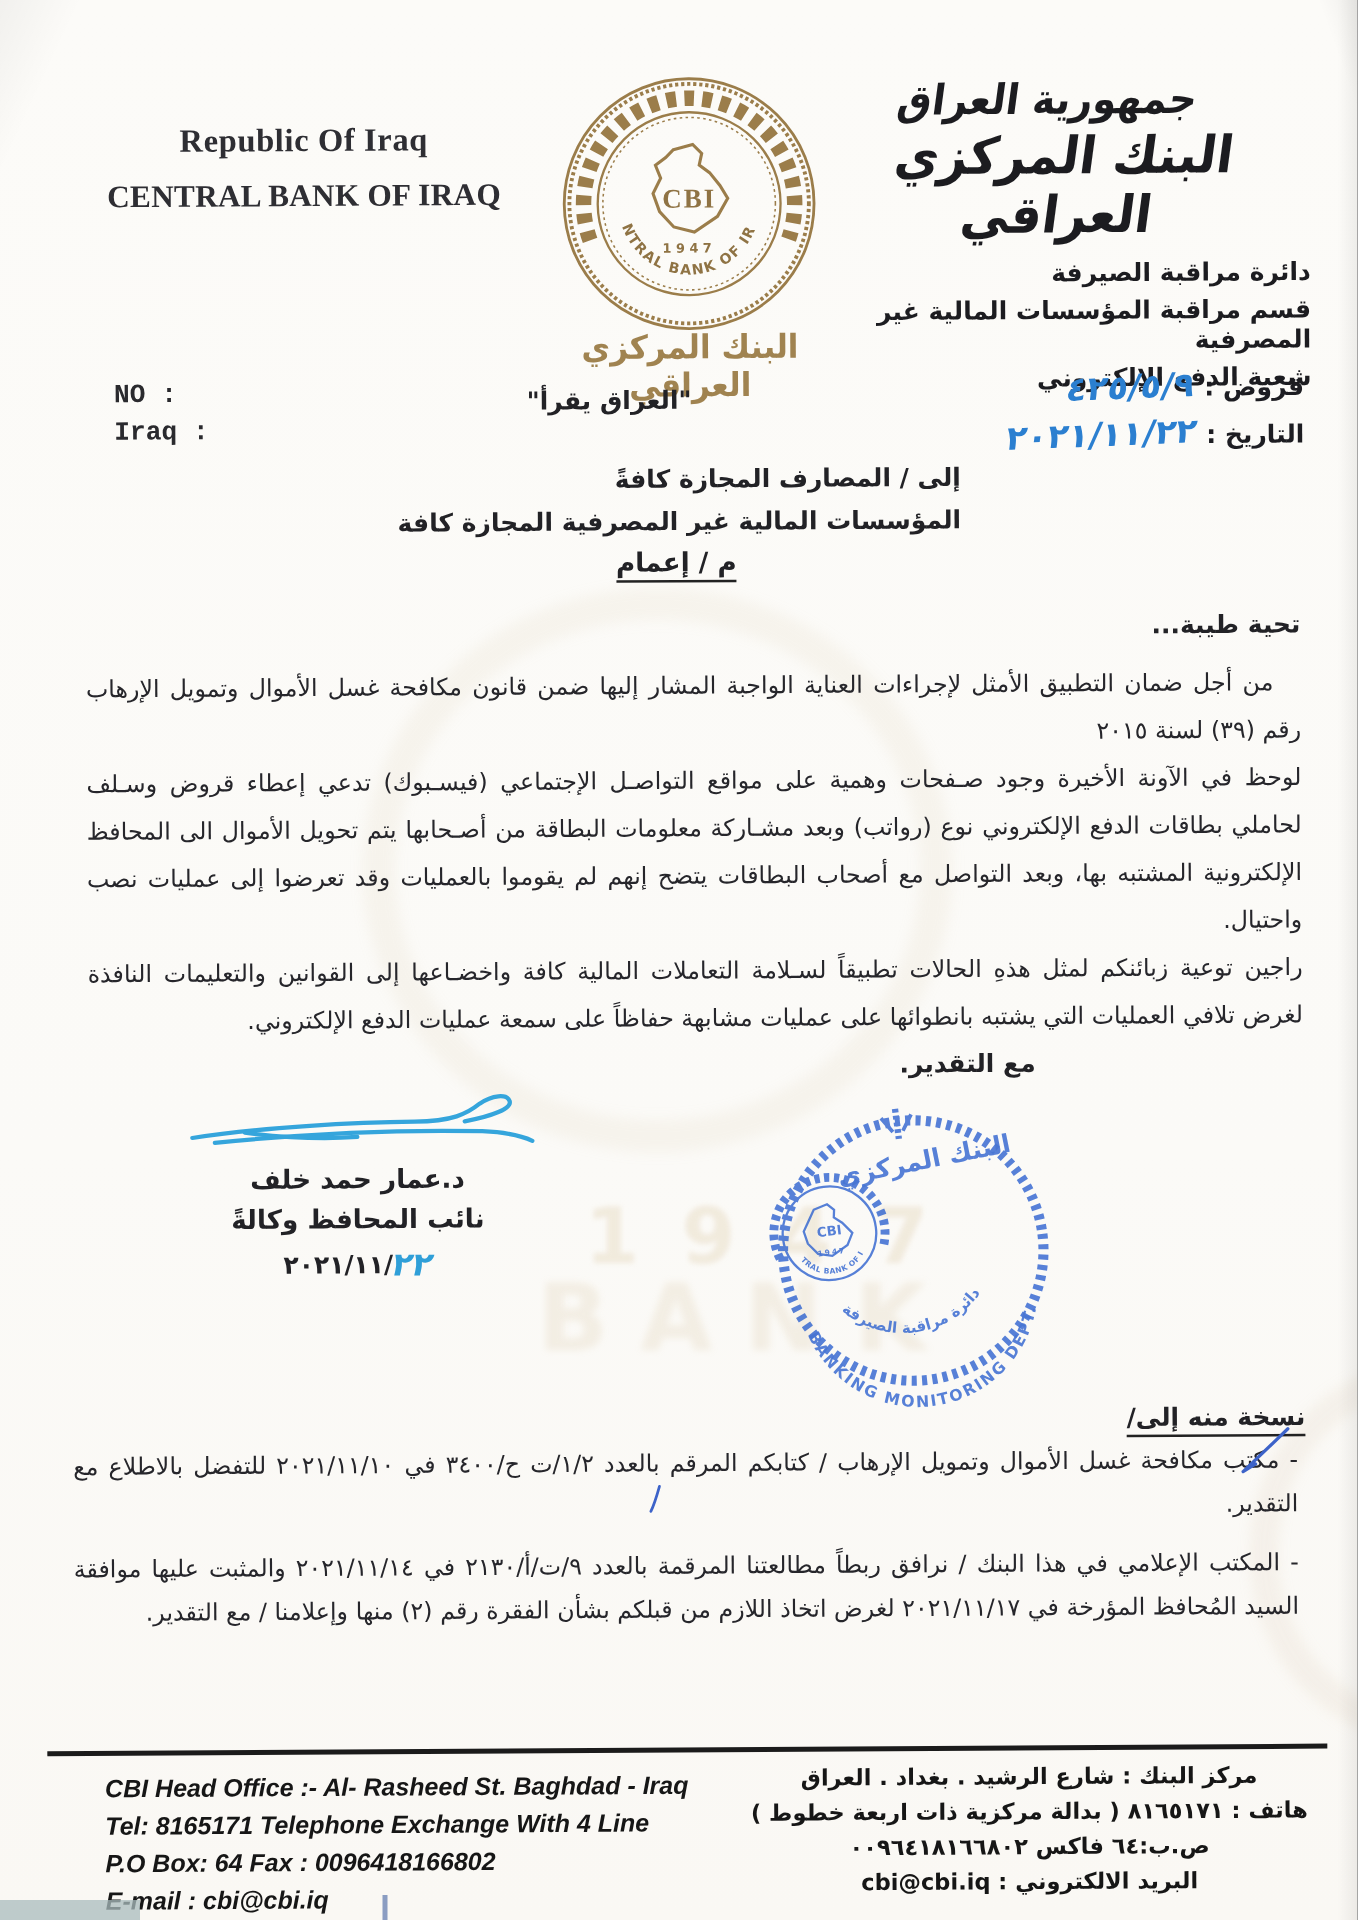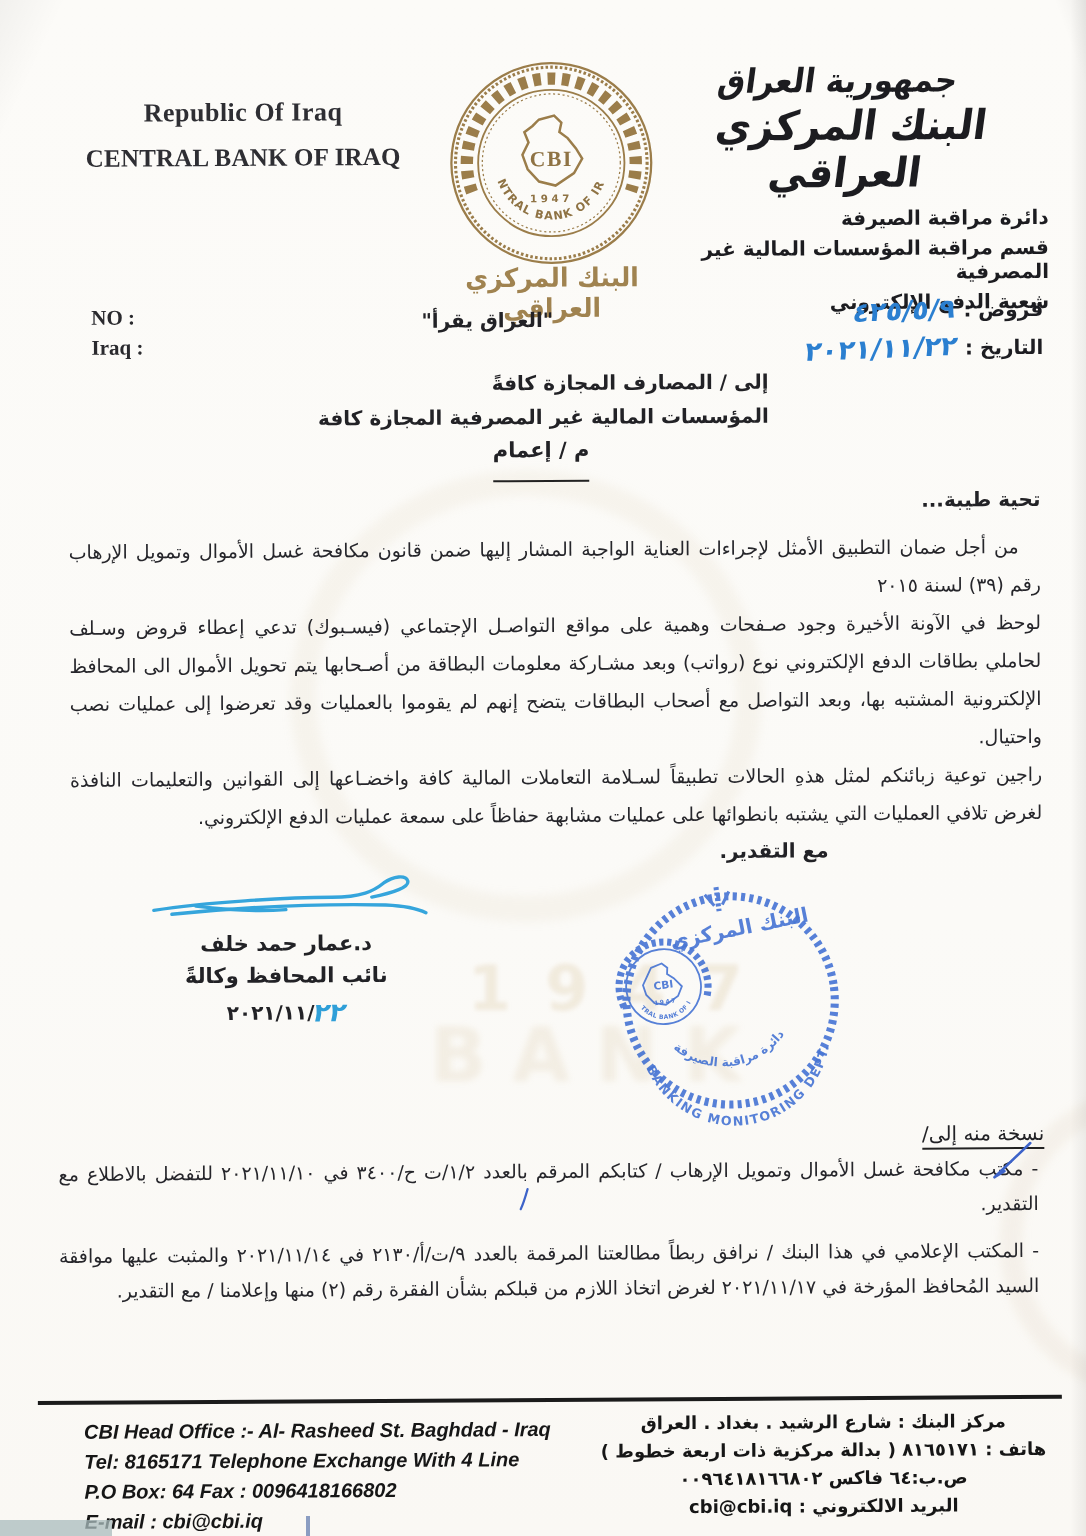--- a/index.html
+++ b/index.html
@@ -26,53 +26,53 @@
     transform:scaleY(1.05);letter-spacing:-1px;direction:rtl;}
   .lh-right{position:absolute;right:34px;top:64px;width:400px;direction:rtl;color:#1c1c20;}
   .lh-right .cal1{font-size:31px;font-weight:bold;text-align:center;margin-right:20px;
     transform:skewX(-8deg) scaleY(1.08);letter-spacing:-1px;}
   .lh-right .cal2{font-size:39px;font-weight:bold;text-align:center;margin-top:6px;
     transform:skewX(-8deg) scaleY(1.05);letter-spacing:-2px;}
   .lh-right .dept{font-size:20px;font-weight:bold;text-align:right;margin-top:12px;}
   .lh-right .sect{font-size:20px;font-weight:bold;text-align:right;margin-top:6px;}
   .lh-right .divi{font-size:20px;font-weight:bold;text-align:right;margin-top:6px;}
   
-  .nodate{position:absolute;left:94px;top:300px;font-family:Liberation Serif, serif;
+  .nodate{position:absolute;left:94px;top:300px;font-family:Liberation Mono, monospace;
     font-weight:bold;font-size:21px;color:#2a2a2e;line-height:30px;}
   .motto{position:absolute;left:380px;top:308px;width:220px;text-align:center;
     direction:rtl;font-weight:bold;font-size:20px;}
   .refrows{position:absolute;right:40px;top:293px;direction:rtl;}
   .refrow{display:flex;flex-direction:row;align-items:center;justify-content:flex-start;height:38px;}
   .reflabel{font-weight:bold;font-size:20px;color:#1d1d22;}
   .refval{font-size:27px;color:#2b7fd0;margin-right:8px;transform:skewX(-10deg) rotate(-2deg);
     font-weight:bold;letter-spacing:2px;}
   
   .addr{position:absolute;right:315px;top:366px;direction:rtl;text-align:right;
     font-weight:bold;font-size:20px;line-height:34px;white-space:nowrap;}
   .subject{position:absolute;left:488px;top:438px;width:110px;text-align:center;
     direction:rtl;font-weight:bold;font-size:21px;}
-  .subject span{border-bottom:2px solid #222;padding-bottom:18px;}
+  .subject span{border-bottom:2px solid #222;padding-bottom:2px;}
   
   .bodycol{position:absolute;left:70px;right:44px;top:490px;direction:rtl;}
   .greeting{font-weight:bold;font-size:20px;text-align:right;margin-bottom:16px;}
   .para{font-size:19px;line-height:38px;text-align:justify;margin:0;color:#26262b;}
   .para.indent{text-indent:22px;}
   .closing{font-weight:bold;font-size:20px;text-align:right;margin:6px 214px 0 0;}
   
   .sig{position:absolute;left:130px;top:872px;width:310px;text-align:center;direction:rtl;}
   .sig .name{font-weight:bold;font-size:21px;margin-top:2px;}
   .sig .title{font-weight:bold;font-size:21px;margin-top:8px;}
   .sig .dateline{margin-top:8px;direction:ltr;font-weight:bold;font-size:20px;}
   .sig .hand{color:#2f9fd8;font-size:26px;font-weight:bold;display:inline-block;
     transform:skewX(-14deg) translateY(2px);letter-spacing:1px;}
   
   .stamp{position:absolute;left:596px;top:880px;width:268px;height:248px;
     transform:rotate(-7deg);opacity:0.88;mix-blend-mode:multiply;}
   
-  .copies-head{position:absolute;right:44px;top:1124px;direction:rtl;font-weight:normal;font-size:20px;}
+  .copies-head{position:absolute;right:44px;top:1124px;direction:rtl;font-weight:bold;font-size:20px;}
   .copies-head span{border-bottom:2px solid #222;padding-bottom:2px;}
   .copies{position:absolute;left:56px;right:50px;top:1154px;direction:rtl;}
   .copyitem{font-size:19px;line-height:35px;text-align:justify;margin:0 0 12px 0;color:#26262b;}
   
   .tick1{position:absolute;left:988px;top:1140px;width:48px;height:44px;}
   .tick2{position:absolute;left:514px;top:1186px;width:16px;height:26px;}
   
   .foot-rule{position:absolute;left:34px;right:28px;top:1398px;height:4px;background:#1b1b1b;}
   .foot-en{position:absolute;left:80px;top:1414px;font-family:"Liberation Sans",sans-serif;
     font-style:italic;font-weight:bold;font-size:20px;line-height:30px;color:#161616;}

